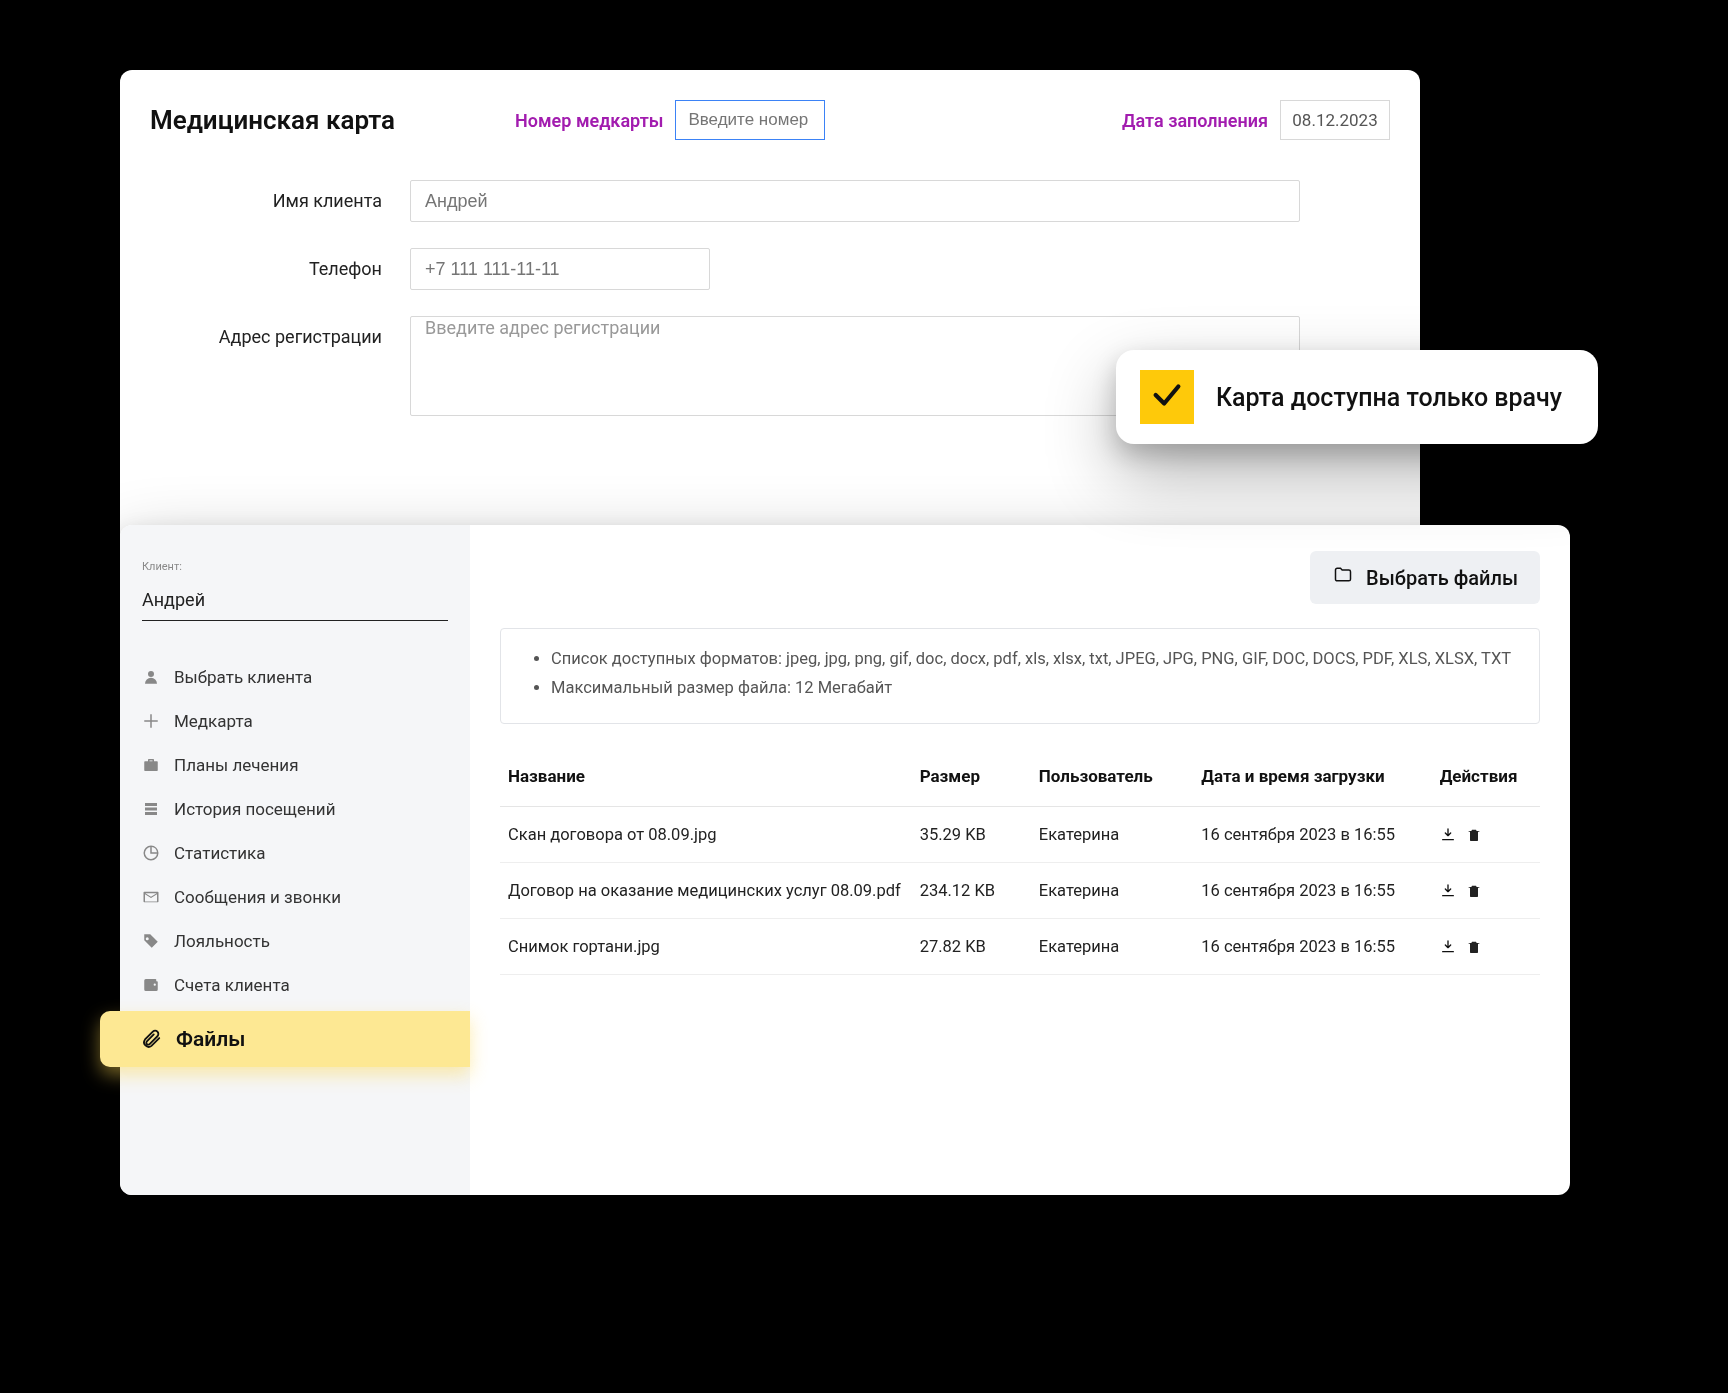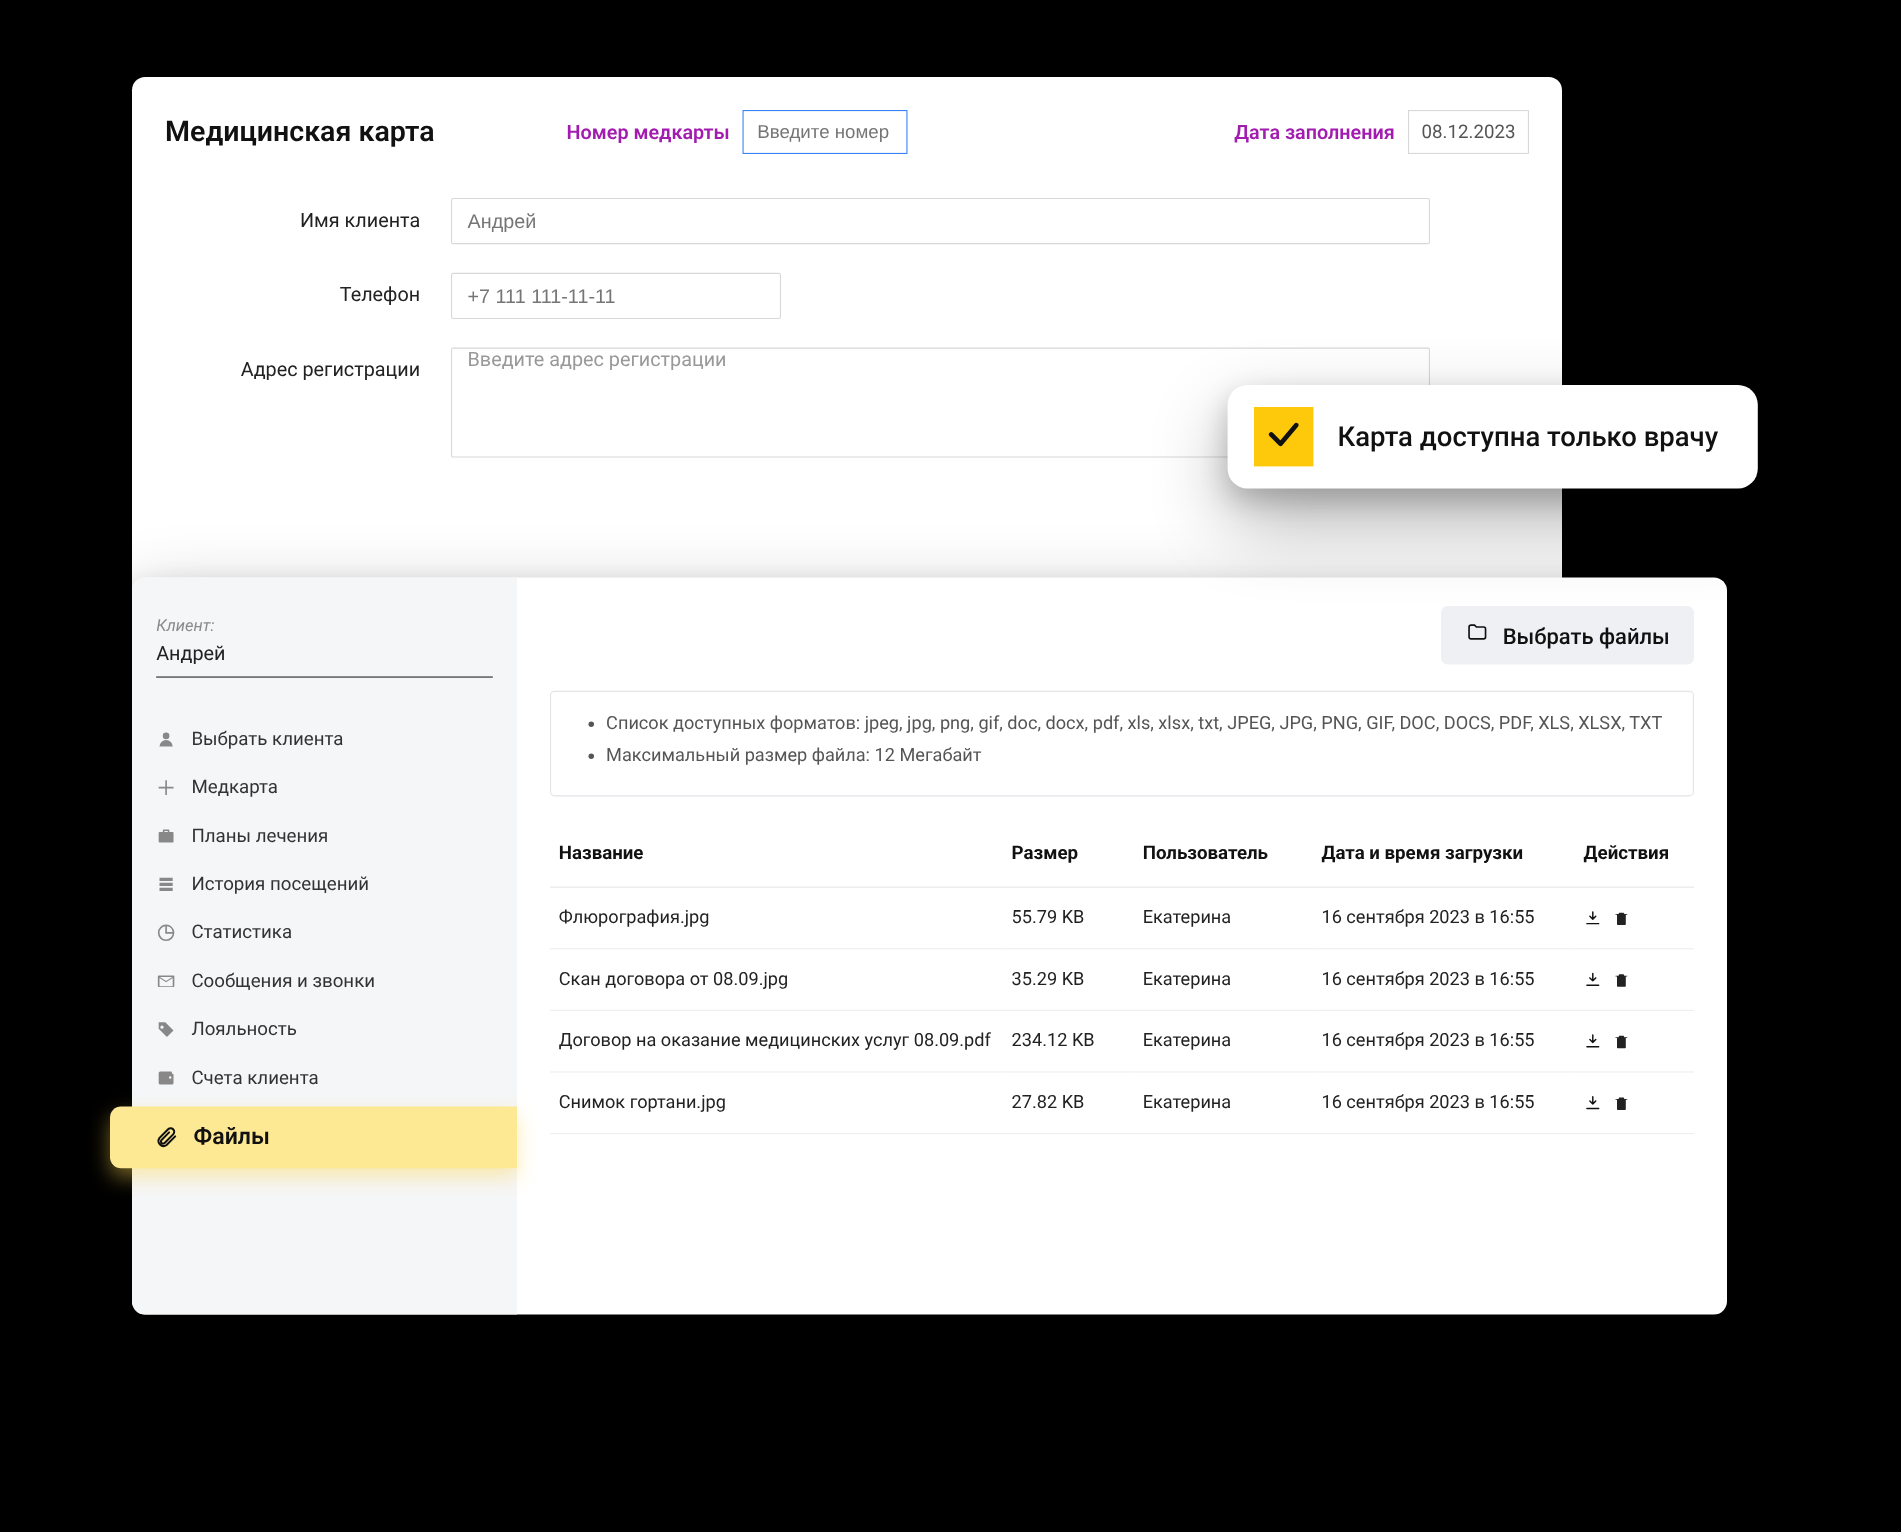--- a/index.html
+++ b/index.html
@@ -160,24 +160,23 @@
   width: 350px;
   background: #f5f6f8;
   border-radius: 12px 0 0 12px;
   padding: 35px 0 20px 0;
   position: relative;
 }
 .client-block {
   padding: 0 22px 10px 22px;
 }
 .client-label {
-  font-size: 15px;
+  font-size: 11px;
   color: #8a8a8a;
-  margin-bottom: 6px;
-  font-style: italic;
+  margin-bottom: 16px;
 }
 .client-name-row {
   border-bottom: 1px solid #222;
   padding-bottom: 10px;
   margin-bottom: 24px;
 }
 .client-name {
   font-size: 18px;
   color: #222;
 }
@@ -439,40 +438,20 @@
         <thead>
           <tr>
             <th class="col-name">Название</th>
             <th class="col-size">Размер</th>
             <th class="col-user">Пользователь</th>
             <th class="col-time">Дата и время загрузки</th>
             <th class="col-actions">Действия</th>
           </tr>
         </thead>
         <tbody id="file-rows">
-            <tr>
-              <td>Флюрография.jpg</td>
-              <td>55.79 KB</td>
-              <td>Екатерина</td>
-              <td>16 сентября 2023 в 16:55</td>
-              <td>
-                <div class="actions-cell">
-                  <span class="act-icon">
-                    <svg viewBox="0 0 24 24">
-                      <path d="M12 3v10m0 0l-4-4m4 4l4-4M4 19h16" stroke="#111" stroke-width="2" fill="none" stroke-linecap="round" stroke-linejoin="round"></path>
-                    </svg>
-                  </span>
-                  <span class="act-icon">
-                    <svg viewBox="0 0 24 24">
-                      <path d="M6 7h12v13a1 1 0 01-1 1H7a1 1 0 01-1-1V7zm3-3h6l1 2H8l1-2zM4 6h16v1H4V6z"></path>
-                    </svg>
-                  </span>
-                </div>
-              </td>
-            </tr>
             <tr>
               <td>Скан договора от 08.09.jpg</td>
               <td>35.29 KB</td>
               <td>Екатерина</td>
               <td>16 сентября 2023 в 16:55</td>
               <td>
                 <div class="actions-cell">
                   <span class="act-icon">
                     <svg viewBox="0 0 24 24">
                       <path d="M12 3v10m0 0l-4-4m4 4l4-4M4 19h16" stroke="#111" stroke-width="2" fill="none" stroke-linecap="round" stroke-linejoin="round"></path>

